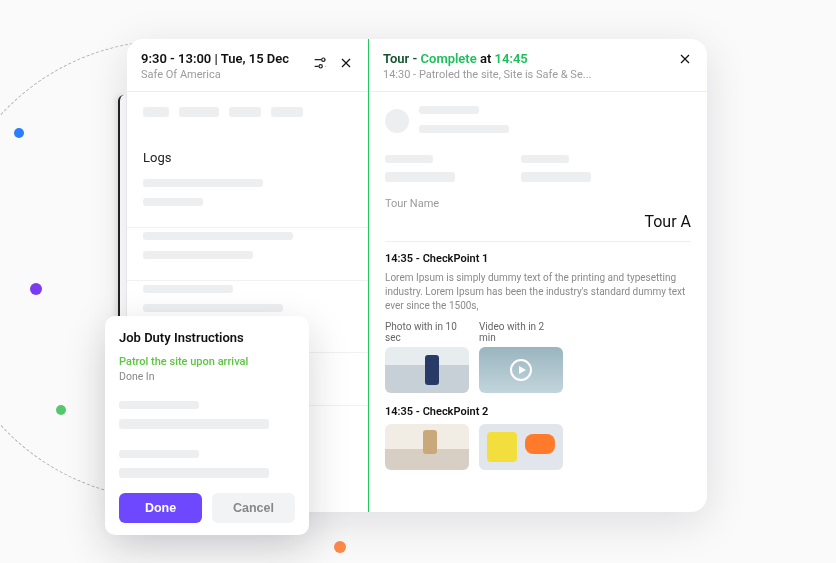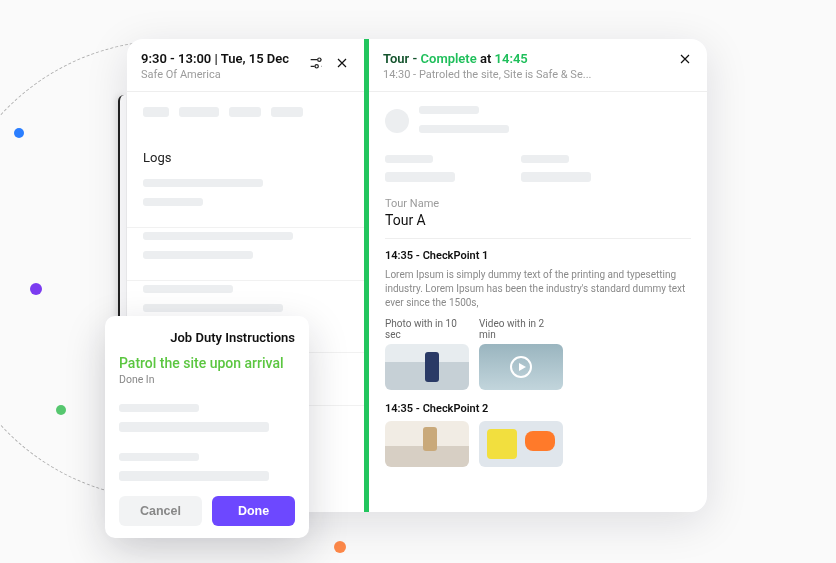--- a/index.html
+++ b/index.html
@@ -45,21 +45,21 @@
   }
   .tablet-edge {
     position:absolute; left:118px; top:95px; width:8px; height:410px;
     background:#fff; border-left:2px solid #222; border-radius:6px 0 0 6px;
     box-shadow: -2px 0 6px rgba(0,0,0,.1);
     z-index:1;
   }
 
   .pane-left {
     width: 242px;
-    border-right: 5px solid #22c55e;
+    border-right: 1px solid #22c55e;
     display:flex; flex-direction:column;
   }
   .pane-right {
     flex: 1;
     display:flex; flex-direction:column;
   }
 
   .hdr {
     padding: 12px 14px 10px 14px;
     border-bottom: 1px solid #eee;
@@ -87,21 +87,21 @@
   .rhdr .word-time { color:#1fbf5b; }
   .rhdr .line2 { font-size:11px; color:#9b9b9b; margin-top:2px; }
 
   .rbody { padding: 10px 16px; overflow:hidden; }
   .avatar-row { display:flex; gap:10px; align-items:center; margin-bottom:12px;}
   .avatar { width:24px;height:24px;border-radius:50%;background:#eceef0;}
   .two-col { display:flex; gap:60px; margin:12px 0;}
   .two-col > div { display:flex; flex-direction:column; }
 
   .label-sm { font-size:11px; color:#9b9b9b; }
-  .value-sm { font-size:14px; color:#111; margin-top:2px; }
+  .value-sm { font-size:16px; color:#111; margin-top:2px;text-align:right; }
 
   .div { border-top:1px solid #eee; margin:10px 0; }
 
   .ts-line { font-size:11px; color:#737373; margin:6px 0; }
   .ts-line b { color:#111; font-weight:600; }
   .desc { font-size:10px; line-height:1.4; color:#8a8a8a; margin:4px 0 8px; }
 
   .thumb-row { display:flex; gap:10px; }
   .thumb-col { display:flex; flex-direction:column; width:84px;}
   .thumb-cap { font-size:10px; color:#666; margin-bottom:4px; }
@@ -131,22 +131,22 @@
   .thumb.t5::after  { content:""; position:absolute; left:46px; top:10px; width:30px; height:20px; background:#ff7a2a; border-radius:8px;}
 
   
   .modal {
     position:absolute; left:105px; top:316px; width:204px;
     background:#fff; border-radius:10px;
     box-shadow: 0 14px 40px rgba(20,20,40,.18);
     padding: 14px 14px 12px;
     z-index: 5;
   }
-  .modal h4 { font-size:13px; color:#111; font-weight:600; margin-bottom:10px;text-align:right; }
-  .modal .highlight { font-size:14px; color:#5bc640; font-weight:500; }
+  .modal h4 { font-size:13px; color:#111; font-weight:600; margin-bottom:10px; }
+  .modal .highlight { font-size:11px; color:#5bc640; font-weight:500; }
   .modal .sub { font-size:10.5px; color:#888; margin-top:2px; }
   .modal .mskel { margin:14px 0 8px; }
   .modal .actions { display:flex; gap:10px; margin-top:8px; }
   .btn {
     flex:1; height:30px; border:none; border-radius:6px;
     font-size:12.5px; font-weight:600; cursor:pointer;
   }
   .btn.cancel { background:#f2f3f4; color:#888; }
   .btn.done   { background:#6d48ff; color:#fff; }
 
@@ -293,16 +293,16 @@
   <div class="highlight">Patrol the site upon arrival</div>
   <div class="sub">Done In</div>
   <div class="mskel">
     <div><span class="sk" style="width:80px"></span></div>
     <div><span class="sk lg" style="width:150px"></span></div>
     <div style="height:10px"></div>
     <div><span class="sk" style="width:80px"></span></div>
     <div><span class="sk lg" style="width:150px"></span></div>
   </div>
   <div class="actions">
+    <button class="btn done">Done</button>
     <button class="btn cancel">Cancel</button>
-    <button class="btn done">Done</button>
   </div>
 </div>
 
 </body></html>

